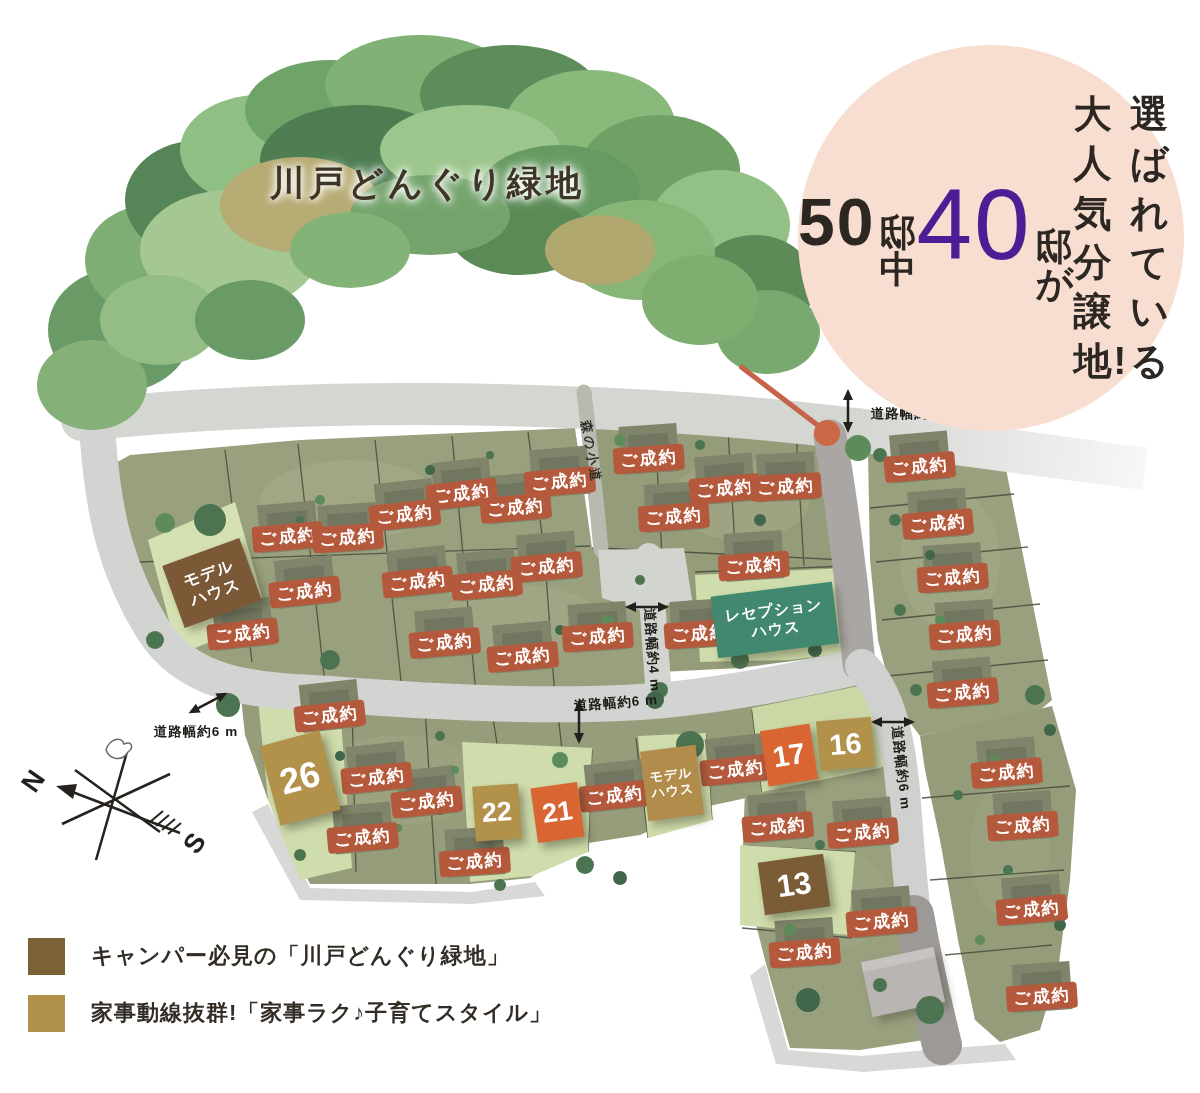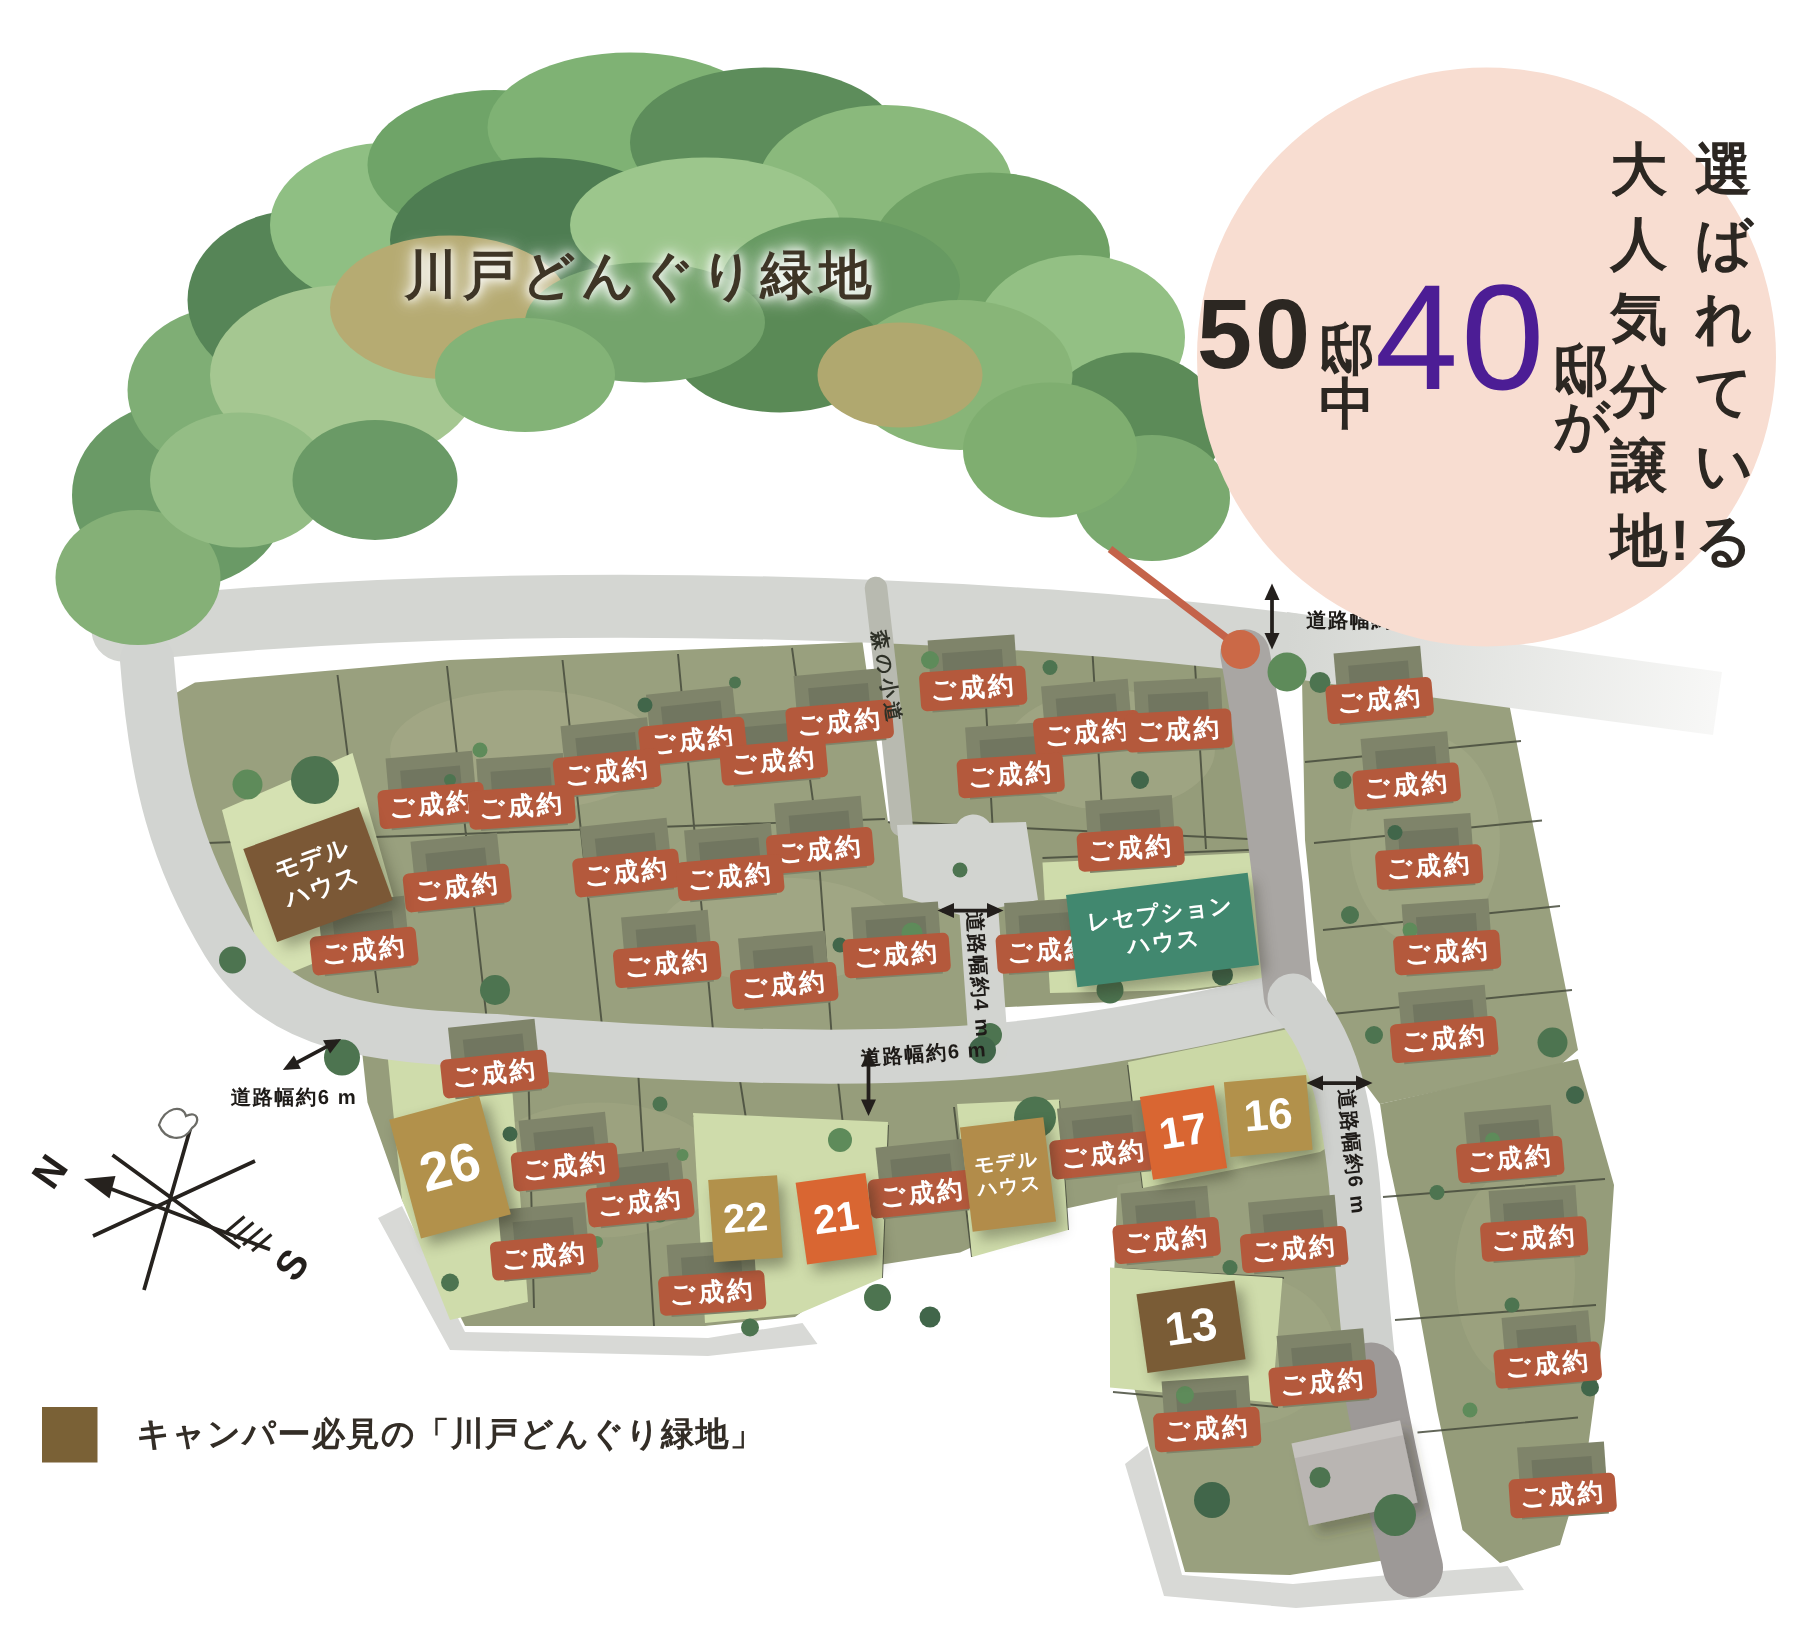--- a/index.html
+++ b/index.html
@@ -339,20 +339,24 @@
   </div>
 
   <div class="compass-letter" style="left:24px;top:766px;transform:rotate(-55deg);">N</div>
   <div class="compass-letter" style="left:186px;top:828px;transform:rotate(-55deg);">S</div>
 
   <div id="legend">
       <div class="legend-row">
         <div class="legend-swatch" style="background: rgb(122, 97, 54);"></div>
         <div class="legend-text"><span>キャンパー必見の</span><span class="legend-hl">「川戸どんぐり緑地」</span></div>
       </div>
+      <div class="legend-row">
+        <div class="legend-swatch" style="background: rgb(178, 145, 75);"></div>
+        <div class="legend-text"><span>家事動線抜群!</span><span class="legend-hl">「家事ラク♪子育てスタイル」</span></div>
+      </div>
     </div>
 
   <div id="label-layer">
       <div class="sold" style="left: 649px; top: 459px; transform: translate(-50%, -50%) rotate(-4deg);">ご成約</div>
       <div class="sold" style="left: 560px; top: 482px; transform: translate(-50%, -50%) rotate(-5deg);">ご成約</div>
       <div class="sold" style="left: 462px; top: 494px; transform: translate(-50%, -50%) rotate(-6deg);">ご成約</div>
       <div class="sold" style="left: 725px; top: 489px; transform: translate(-50%, -50%) rotate(-5deg);">ご成約</div>
       <div class="sold" style="left: 786px; top: 487px; transform: translate(-50%, -50%) rotate(-3deg);">ご成約</div>
       <div class="sold" style="left: 516px; top: 508px; transform: translate(-50%, -50%) rotate(-5deg);">ご成約</div>
       <div class="sold" style="left: 674px; top: 517px; transform: translate(-50%, -50%) rotate(-4deg);">ご成約</div>

